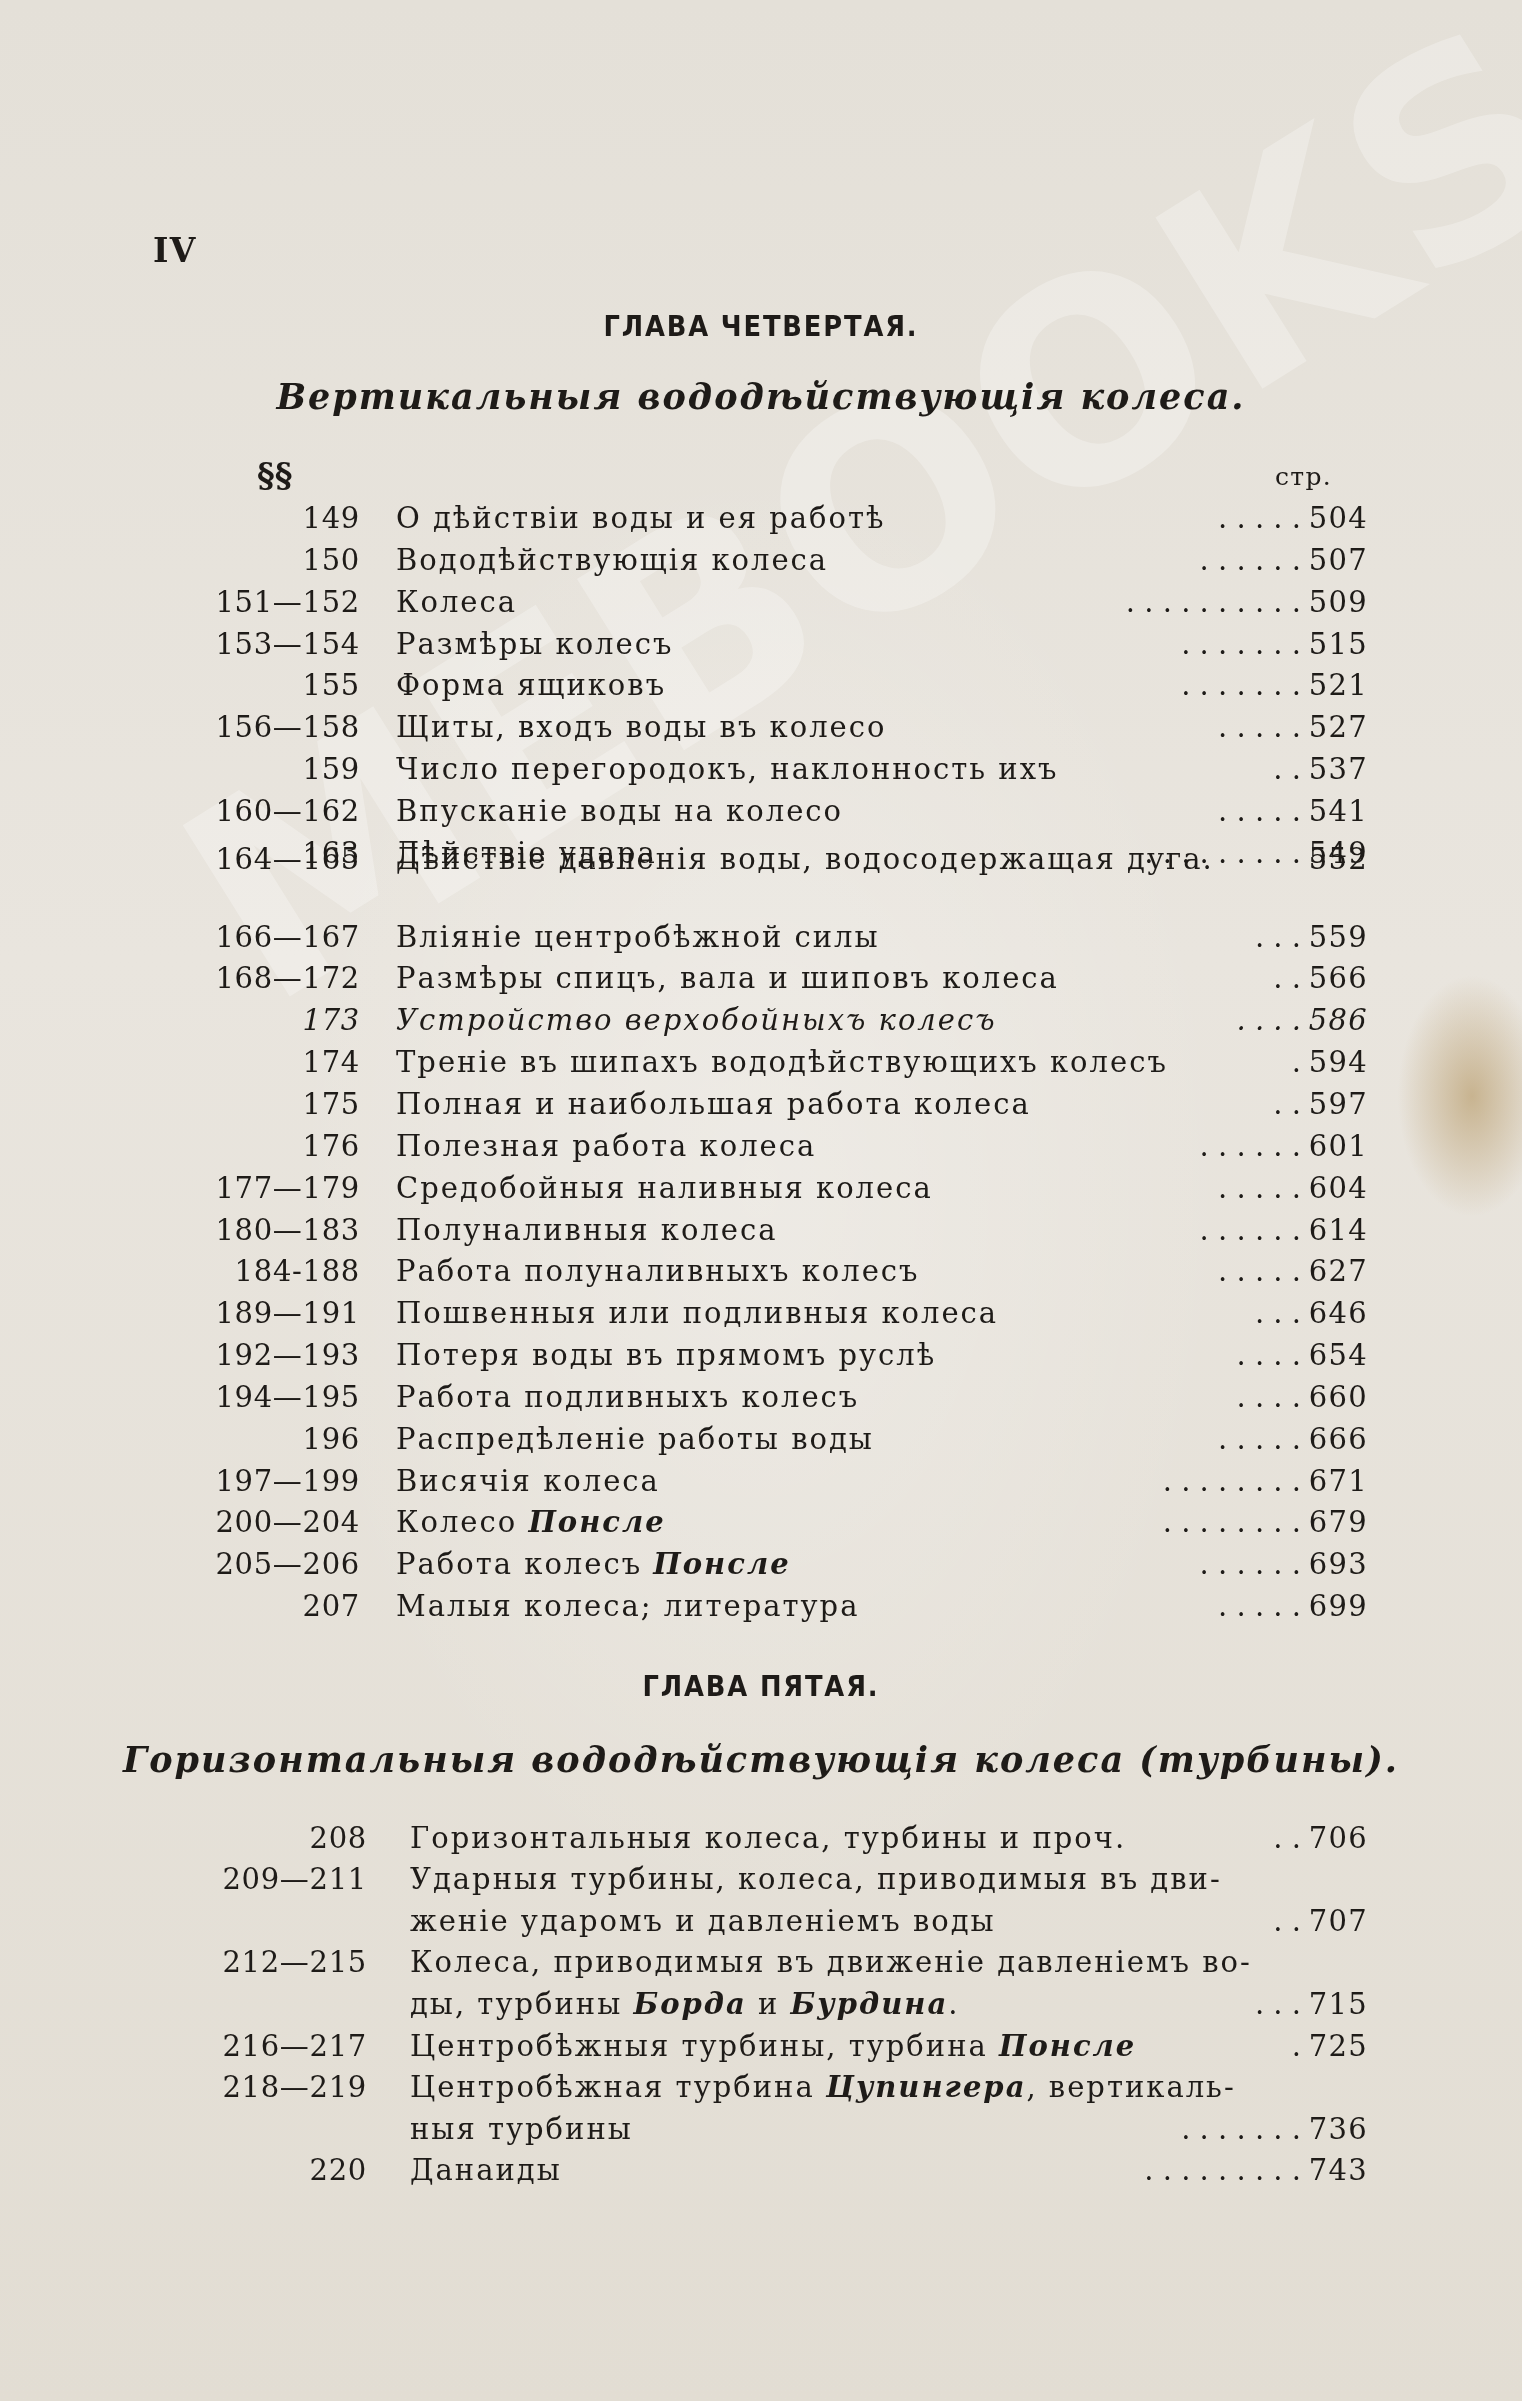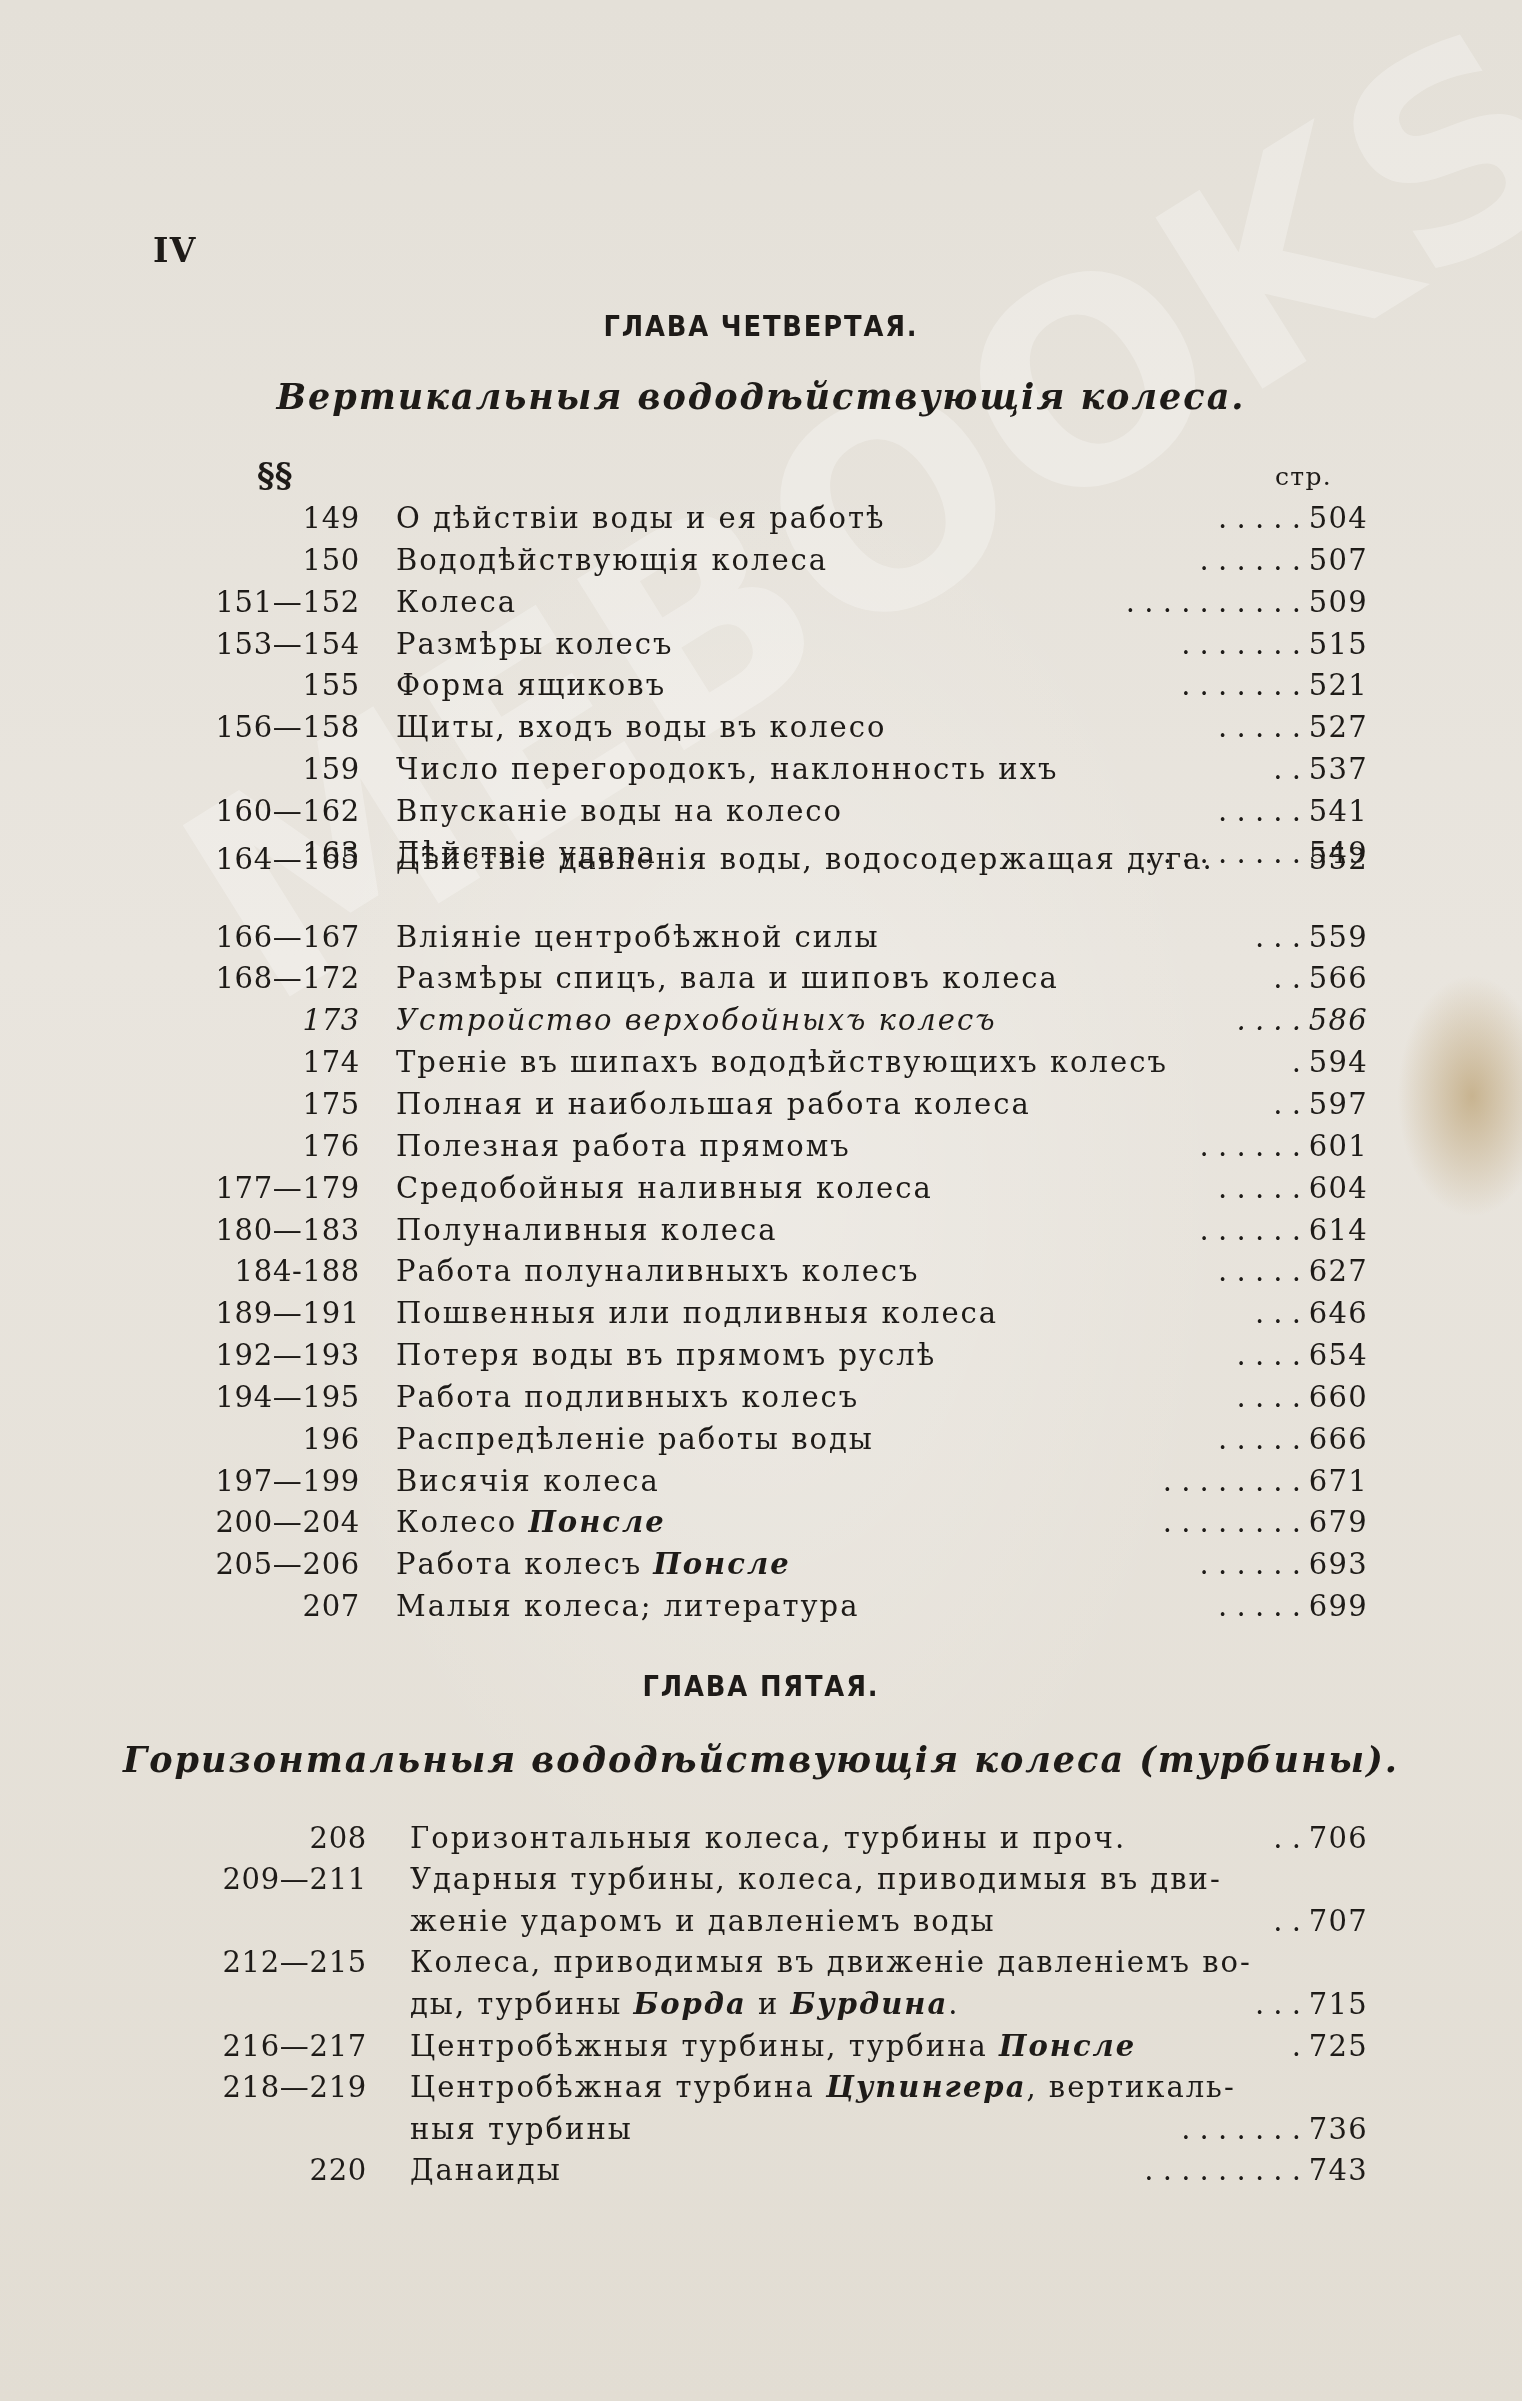--- a/index.html
+++ b/index.html
@@ -143,21 +143,21 @@
         <span class="page-no">594</span>
       </div>
       <div class="row" style="top: 1083px;">
         <span class="num">175</span>
         <span class="title"><span class="">Полная и наибольшая работа колеса</span></span>
         <span class="dots">. .</span>
         <span class="page-no">597</span>
       </div>
       <div class="row" style="top: 1125px;">
         <span class="num">176</span>
-        <span class="title"><span class="">Полезная работа прямомъ</span></span>
+        <span class="title"><span class="">Полезная работа колеса</span></span>
         <span class="dots">. . . . . .</span>
         <span class="page-no">601</span>
       </div>
       <div class="row" style="top: 1167px;">
         <span class="num">177—179</span>
         <span class="title"><span class="">Средобойныя наливныя колеса</span></span>
         <span class="dots">. . . . .</span>
         <span class="page-no">604</span>
       </div>
       <div class="row" style="top: 1209px;">

